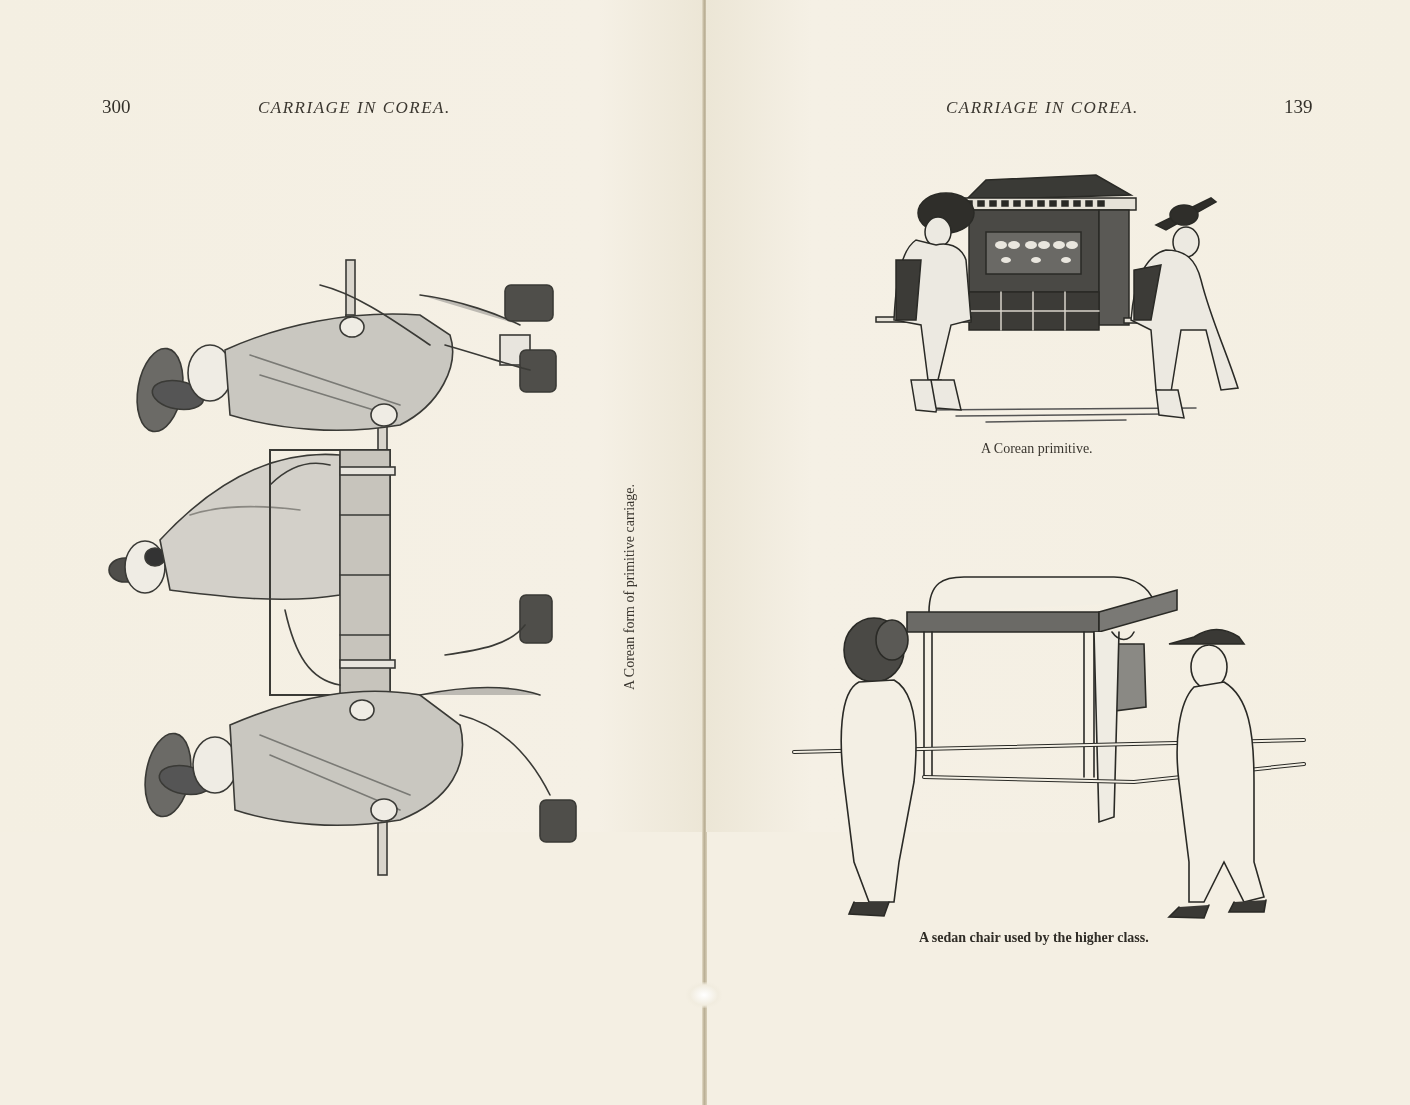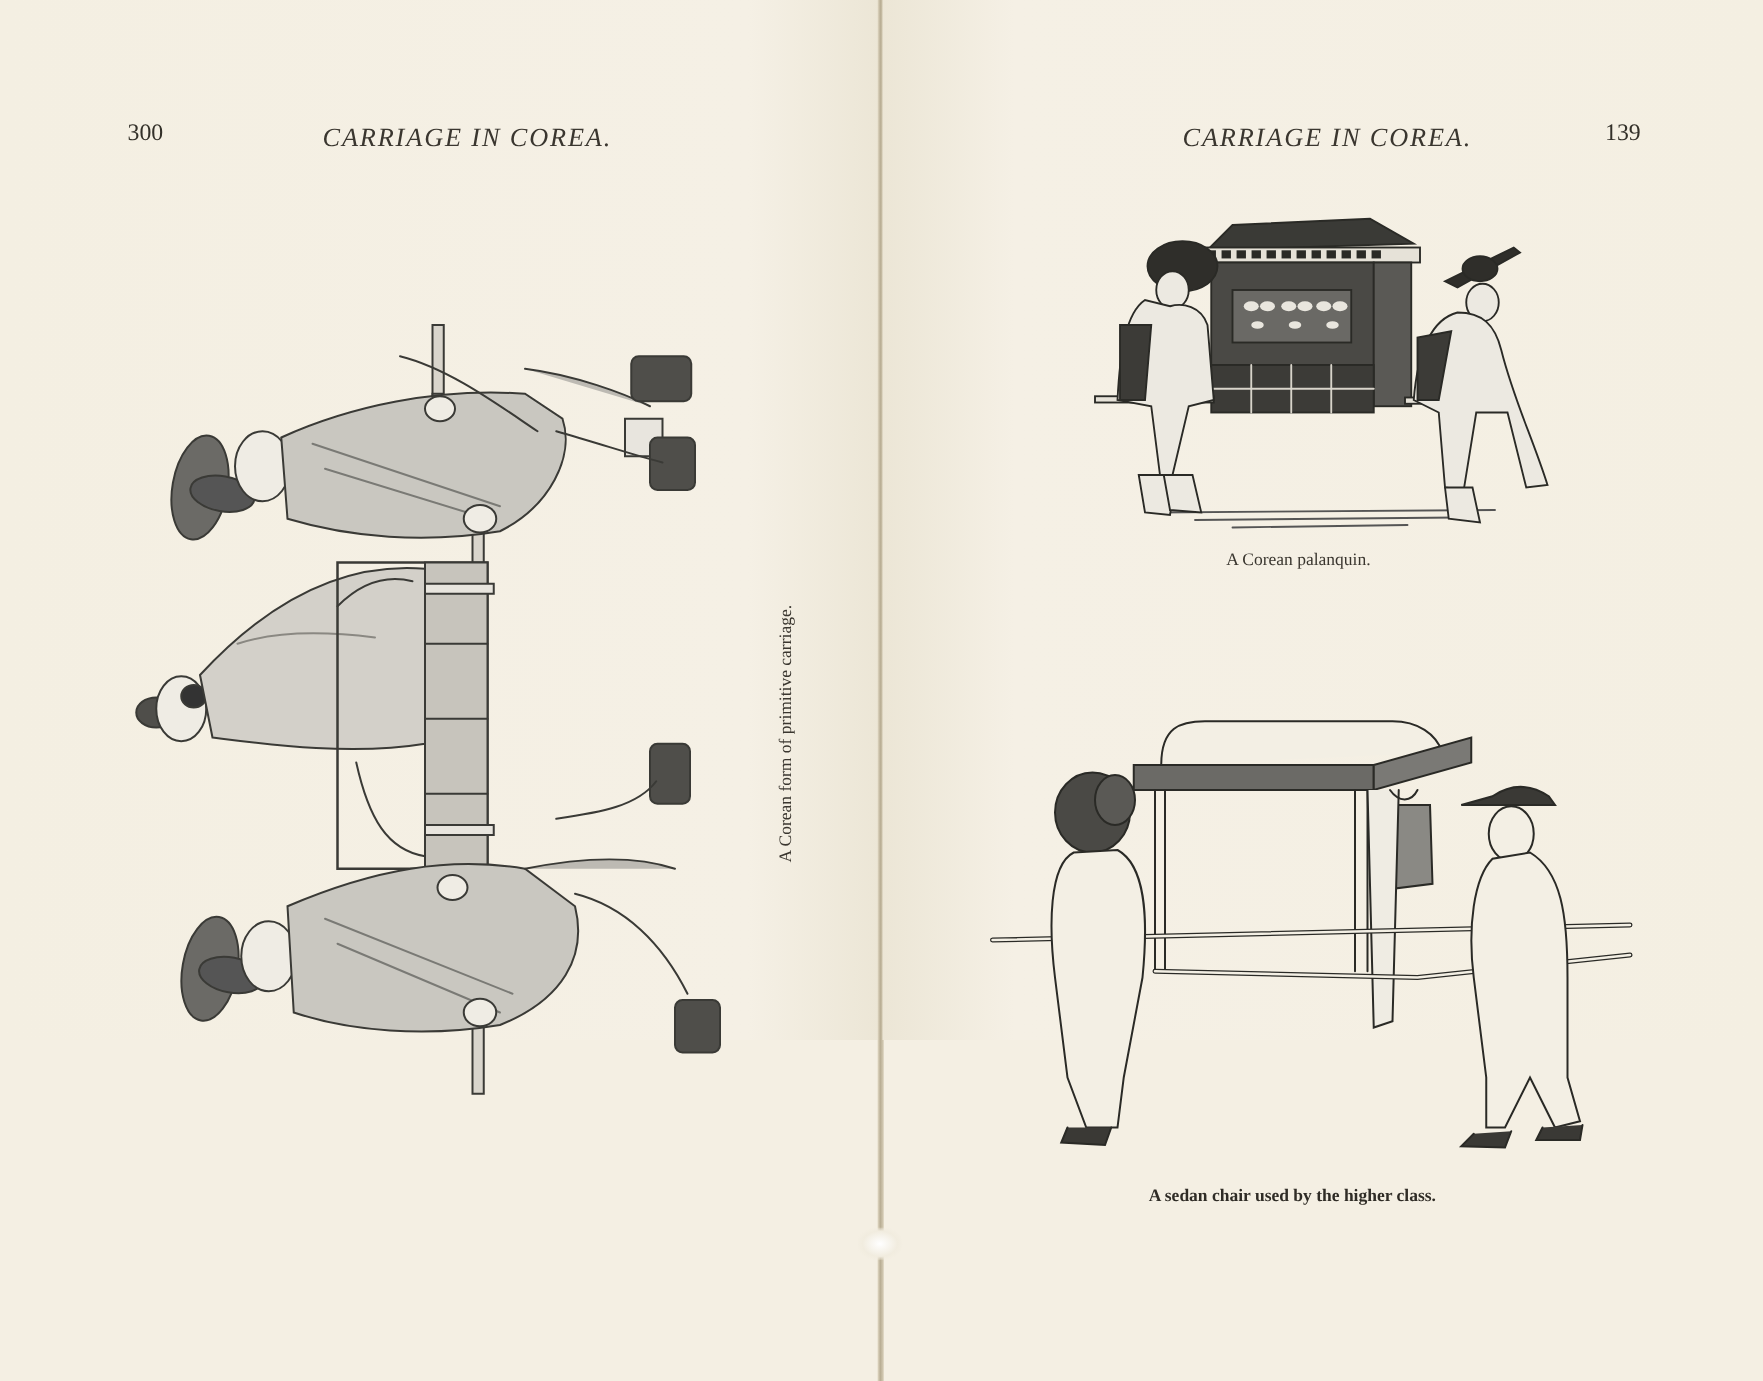--- a/index.html
+++ b/index.html
@@ -22,21 +22,21 @@
     background: linear-gradient(to right, #e4dcc8, #b8ad93 45%, #d8cfb9);
   }
   .gutter-notch {
     position: absolute; left: 686px; top: 982px; width: 36px; height: 26px;
     background: radial-gradient(ellipse at center, #ffffff 0%, #f1ecdf 55%, rgba(0,0,0,0) 75%);
   }
   .page-number {
     position: absolute; top: 96px; font-size: 19px; color: #333029;
   }
   .running-head {
-    position: absolute; top: 98px; font-size: 21px; font-style: italic;
+    position: absolute; top: 98px; font-size: 17px; font-style: italic;
     letter-spacing: 1.5px; color: #3a362f;
   }
   .caption {
     position: absolute; font-size: 14px; color: #3a362f; white-space: nowrap;
   }
   .caption.rotated {
     transform-origin: left top;
     transform: rotate(-90deg);
   }
   .figure { position: absolute; }
@@ -172,21 +172,21 @@
           <path d="M290 55 L345 28 L350 32 L300 60 Z" fill="#2f2e2a"></path>
           <ellipse cx="318" cy="45" rx="14" ry="10" fill="#2f2e2a"></ellipse>
           <ellipse cx="320" cy="72" rx="13" ry="15" fill="#ece9e1"></ellipse>
           <path d="M300 80 C280 85 268 110 265 150 L285 160 L290 220 L305 222 L315 160 L340 160 L355 220 L372 218 C360 180 345 150 335 110 C330 90 320 80 300 80 Z" fill="#ece9e1"></path>
           <path d="M268 100 L268 150 L285 150 L295 95 Z" fill="#3c3b37"></path>
           <path d="M290 220 L293 245 L318 248 L312 220 Z" fill="#ece9e1"></path>
         </g>
       </svg>
     </div>
 
-    <div class="caption" style="left:275px; top:441px;">A Corean palanquin.</div>
+    <div class="caption" style="left:275px; top:441px;">A Corean primitive.</div>
 
     <div class="figure" style="left:78px; top:572px;">
       <svg width="540" height="350" viewBox="0 0 540 350">
         <g stroke="#2a2a26" stroke-width="1.6" stroke-linecap="round" fill="none">
 
           <path d="M145 40 C145 10 160 5 180 5 L330 5 C350 5 365 15 370 30" fill="#f3efe4"></path>
           <path d="M123 40 L315 40 L315 60 L123 60 Z" fill="#6b6a66"></path>
           <path d="M315 40 L393 18 L393 38 L315 60 Z" fill="#7a7975"></path>
 
           <path d="M140 60 L140 205 M148 60 L148 205"></path>
@@ -208,15 +208,15 @@
 
           <path d="M385 72 L460 72 L455 65 C440 55 425 55 410 65 Z" fill="#3a3935"></path>
           <ellipse cx="425" cy="95" rx="18" ry="22" fill="#f3efe4"></ellipse>
           <path d="M410 115 C395 130 390 170 395 210 L405 290 L405 330 L420 330 L440 290 L460 330 L480 325 L470 290 L470 210 C470 160 465 125 440 110 Z" fill="#f3efe4"></path>
           <path d="M395 335 L385 345 L420 346 L425 333" fill="#3a3935"></path>
           <path d="M450 330 L445 340 L480 340 L482 328" fill="#3a3935"></path>
         </g>
       </svg>
     </div>
 
-    <div class="caption" style="left:213px; top:930px; font-weight:bold; color:#2f2c26;margin-top:20px;">A sedan chair used by the higher class.</div>
+    <div class="caption" style="left:213px; top:930px; font-weight:bold; color:#2f2c26;">A sedan chair used by the higher class.</div>
   </div>
 </div>
 
 </body></html>

